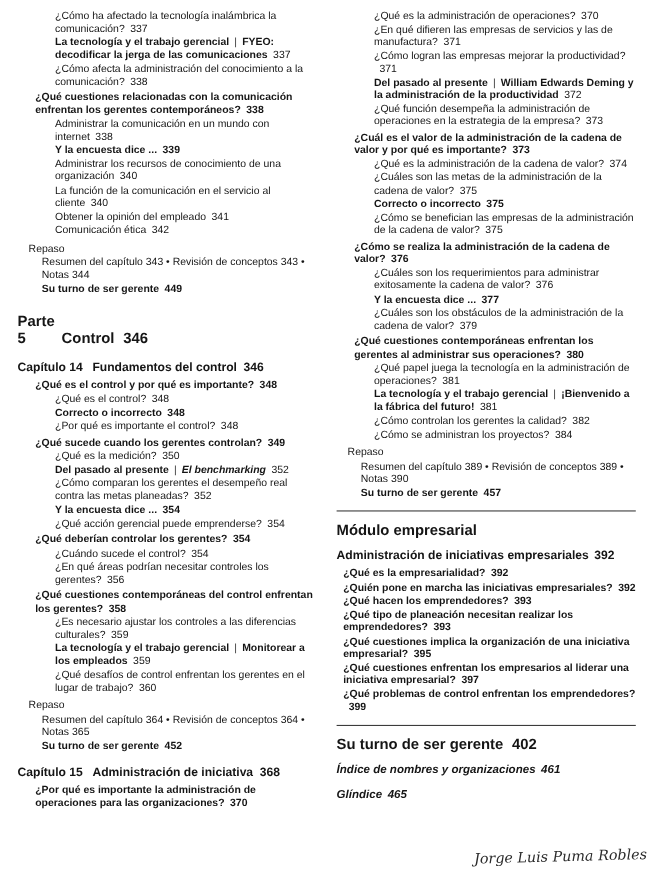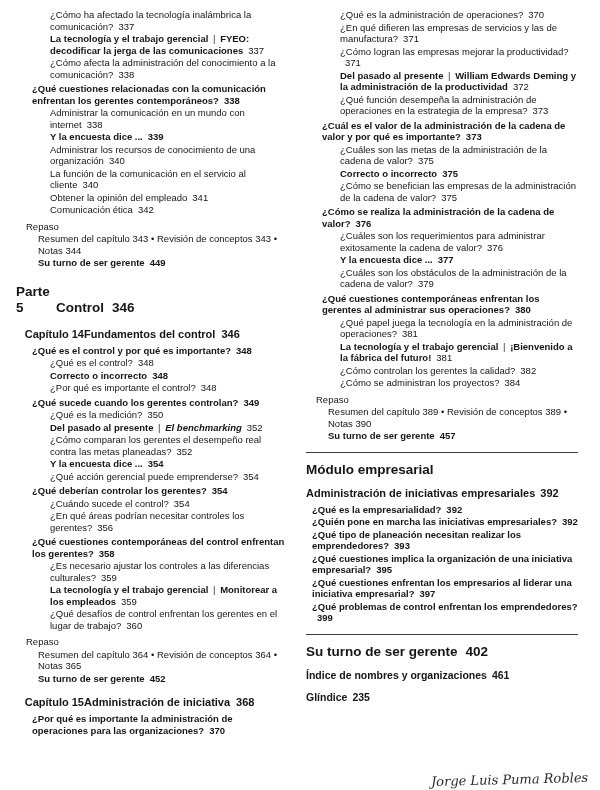--- a/index.html
+++ b/index.html
@@ -27,31 +27,31 @@
   .feature .rest{font-weight:bold;}
   .feature .rest.it{font-style:italic;margin-top:29px;}
 
   .part{font-size:13.5px;line-height:16px;font-weight:bold;margin-top:15px;margin-bottom:5px;
         padding-left:56px;text-indent:-56px;}
   .part .lbl{display:inline-block;width:40px;text-indent:0;}
   .part .pg{margin-left:8px;}
 
   .chapter{font-size:11px;line-height:13px;font-weight:bold;margin-top:12px;margin-bottom:4px;
            padding-left:68px;text-indent:-68px;}
-  .chapter .lbl{display:inline-block;width:68px;text-indent:0;text-align:right;}
+  .chapter .lbl{display:inline-block;width:68px;text-indent:0;}
   .chapter .pg{margin-left:6px;}
 
   .h2{font-size:13.5px;line-height:16px;font-weight:bold;margin-top:3px;}
   .h2 .pg{margin-left:8px;}
   .h3{font-size:11px;line-height:13px;font-weight:bold;margin-top:9px;margin-bottom:4px;}
   .qb{font-weight:bold;padding-left:6px;}
 
   .rule{border:0;border-top:1.5px solid #3c3c3c;margin:10px 0 9px 0;height:0;}
 
-  .ientry{font-weight:bold;font-size:10.5px;line-height:13px;margin-top:9px;}
+  .ientry{font-weight:bold;font-style:italic;font-size:10.5px;line-height:13px;margin-top:9px;}
 
   .signature{
     position:absolute;right:12px;bottom:3px;
     font-family:"DejaVu Serif", serif;font-style:italic;
     font-size:13px;color:#2b2b2b;transform:rotate(-1.5deg);
   }
 </style>
 </head>
 <body>
 
@@ -96,44 +96,46 @@
         <div class="entry chapter"><span class="lbl">Capítulo 15</span><span class="ttl">Administración de iniciativa</span><span class="pg">368</span></div>
         <div class="entry q"><span class="txt">¿Por qué es importante la administración de operaciones para las organizaciones?</span><span class="pg">370</span></div>
       </div>
     <div class="col" id="col-right">
         <div class="entry sub"><span class="txt">¿Qué es la administración de operaciones?</span><span class="pg">370</span></div>
         <div class="entry sub"><span class="txt">¿En qué difieren las empresas de servicios y las de manufactura?</span><span class="pg">371</span></div>
         <div class="entry sub"><span class="txt">¿Cómo logran las empresas mejorar la productividad?</span><span class="pg">371</span></div>
         <div class="entry feature"><span class="lead">Del pasado al presente</span><span class="sep"> | </span><span class="rest">William Edwards Deming y la administración de la productividad</span><span class="pg">372</span></div>
         <div class="entry sub"><span class="txt">¿Qué función desempeña la administración de operaciones en la estrategia de la empresa?</span><span class="pg">373</span></div>
         <div class="entry q"><span class="txt">¿Cuál es el valor de la administración de la cadena de valor y por qué es importante?</span><span class="pg">373</span></div>
+        <div class="entry sub"><span class="txt">¿Qué es la administración de la cadena de valor?</span><span class="pg">374</span></div>
         <div class="entry sub"><span class="txt">¿Cuáles son las metas de la administración de la cadena de valor?</span><span class="pg">375</span></div>
         <div class="entry boldsub"><span class="txt">Correcto o incorrecto</span><span class="pg">375</span></div>
         <div class="entry sub"><span class="txt">¿Cómo se benefician las empresas de la administración de la cadena de valor?</span><span class="pg">375</span></div>
         <div class="entry q"><span class="txt">¿Cómo se realiza la administración de la cadena de valor?</span><span class="pg">376</span></div>
         <div class="entry sub"><span class="txt">¿Cuáles son los requerimientos para administrar exitosamente la cadena de valor?</span><span class="pg">376</span></div>
         <div class="entry boldsub"><span class="txt">Y la encuesta dice ...</span><span class="pg">377</span></div>
         <div class="entry sub"><span class="txt">¿Cuáles son los obstáculos de la administración de la cadena de valor?</span><span class="pg">379</span></div>
         <div class="entry q"><span class="txt">¿Qué cuestiones contemporáneas enfrentan los gerentes al administrar sus operaciones?</span><span class="pg">380</span></div>
         <div class="entry sub"><span class="txt">¿Qué papel juega la tecnología en la administración de operaciones?</span><span class="pg">381</span></div>
         <div class="entry feature"><span class="lead">La tecnología y el trabajo gerencial</span><span class="sep"> | </span><span class="rest">¡Bienvenido a la fábrica del futuro!</span><span class="pg">381</span></div>
         <div class="entry sub"><span class="txt">¿Cómo controlan los gerentes la calidad?</span><span class="pg">382</span></div>
         <div class="entry sub"><span class="txt">¿Cómo se administran los proyectos?</span><span class="pg">384</span></div>
         <div class="entry repaso"><span class="txt">Repaso</span></div>
         <div class="entry resumen"><span class="txt">Resumen del capítulo 389 • Revisión de conceptos 389 • Notas 390</span></div>
         <div class="entry sturn"><span class="txt">Su turno de ser gerente</span><span class="pg">457</span></div>
         <div class="entry rule"></div>
         <div class="entry h2"><span class="txt">Módulo empresarial</span></div>
         <div class="entry h3"><span class="txt">Administración de iniciativas empresariales</span><span class="pg">392</span></div>
         <div class="entry qb"><span class="txt">¿Qué es la empresarialidad?</span><span class="pg">392</span></div>
         <div class="entry qb"><span class="txt">¿Quién pone en marcha las iniciativas empresariales?</span><span class="pg">392</span></div>
+        <div class="entry qb"><span class="txt">¿Qué hacen los emprendedores?</span><span class="pg">393</span></div>
         <div class="entry qb"><span class="txt">¿Qué tipo de planeación necesitan realizar los emprendedores?</span><span class="pg">393</span></div>
         <div class="entry qb"><span class="txt">¿Qué cuestiones implica la organización de una iniciativa empresarial?</span><span class="pg">395</span></div>
         <div class="entry qb"><span class="txt">¿Qué cuestiones enfrentan los empresarios al liderar una iniciativa empresarial?</span><span class="pg">397</span></div>
         <div class="entry qb"><span class="txt">¿Qué problemas de control enfrentan los emprendedores?</span><span class="pg">399</span></div>
         <div class="entry rule"></div>
         <div class="entry h2"><span class="txt">Su turno de ser gerente</span><span class="pg">402</span></div>
         <div class="entry ientry"><span class="txt">Índice de nombres y organizaciones</span><span class="pg">461</span></div>
-        <div class="entry ientry"><span class="txt">Glíndice</span><span class="pg">235</span></div>
+        <div class="entry ientry"><span class="txt">Glíndice</span><span class="pg">465</span></div>
       </div>
   </div>
   <div class="signature">Jorge Luis Puma Robles</div>
 </div>
 
 </body></html>

